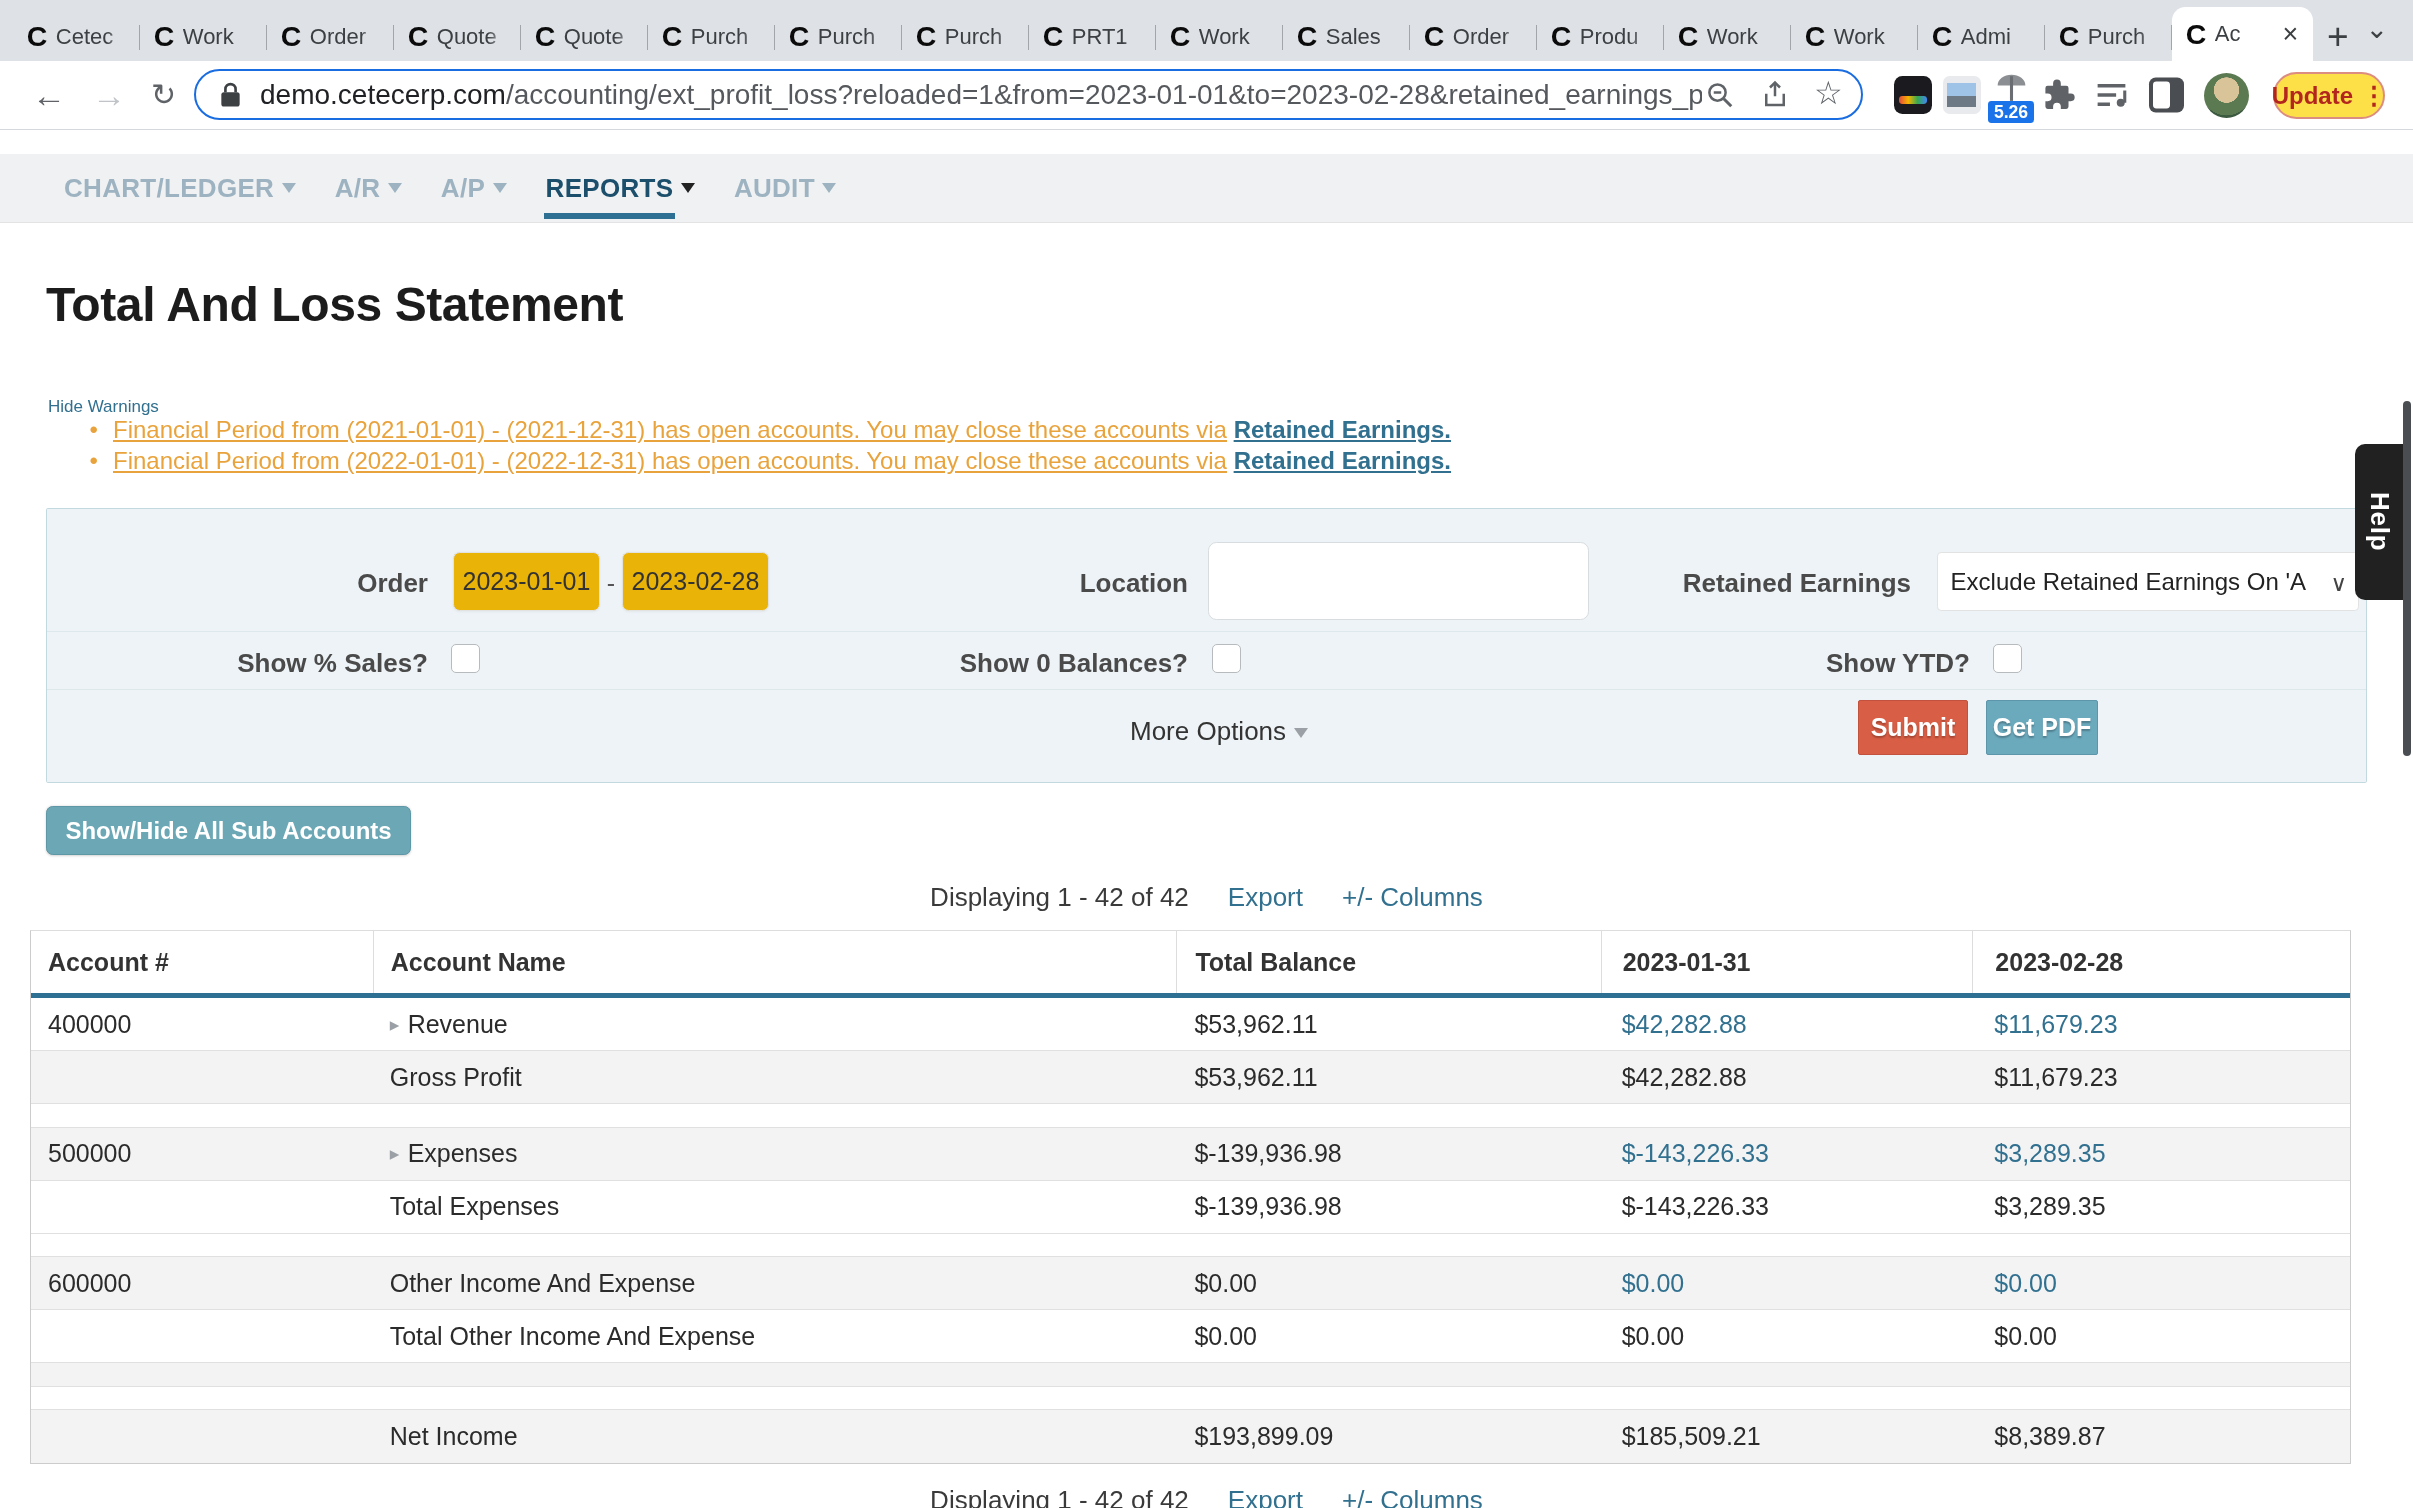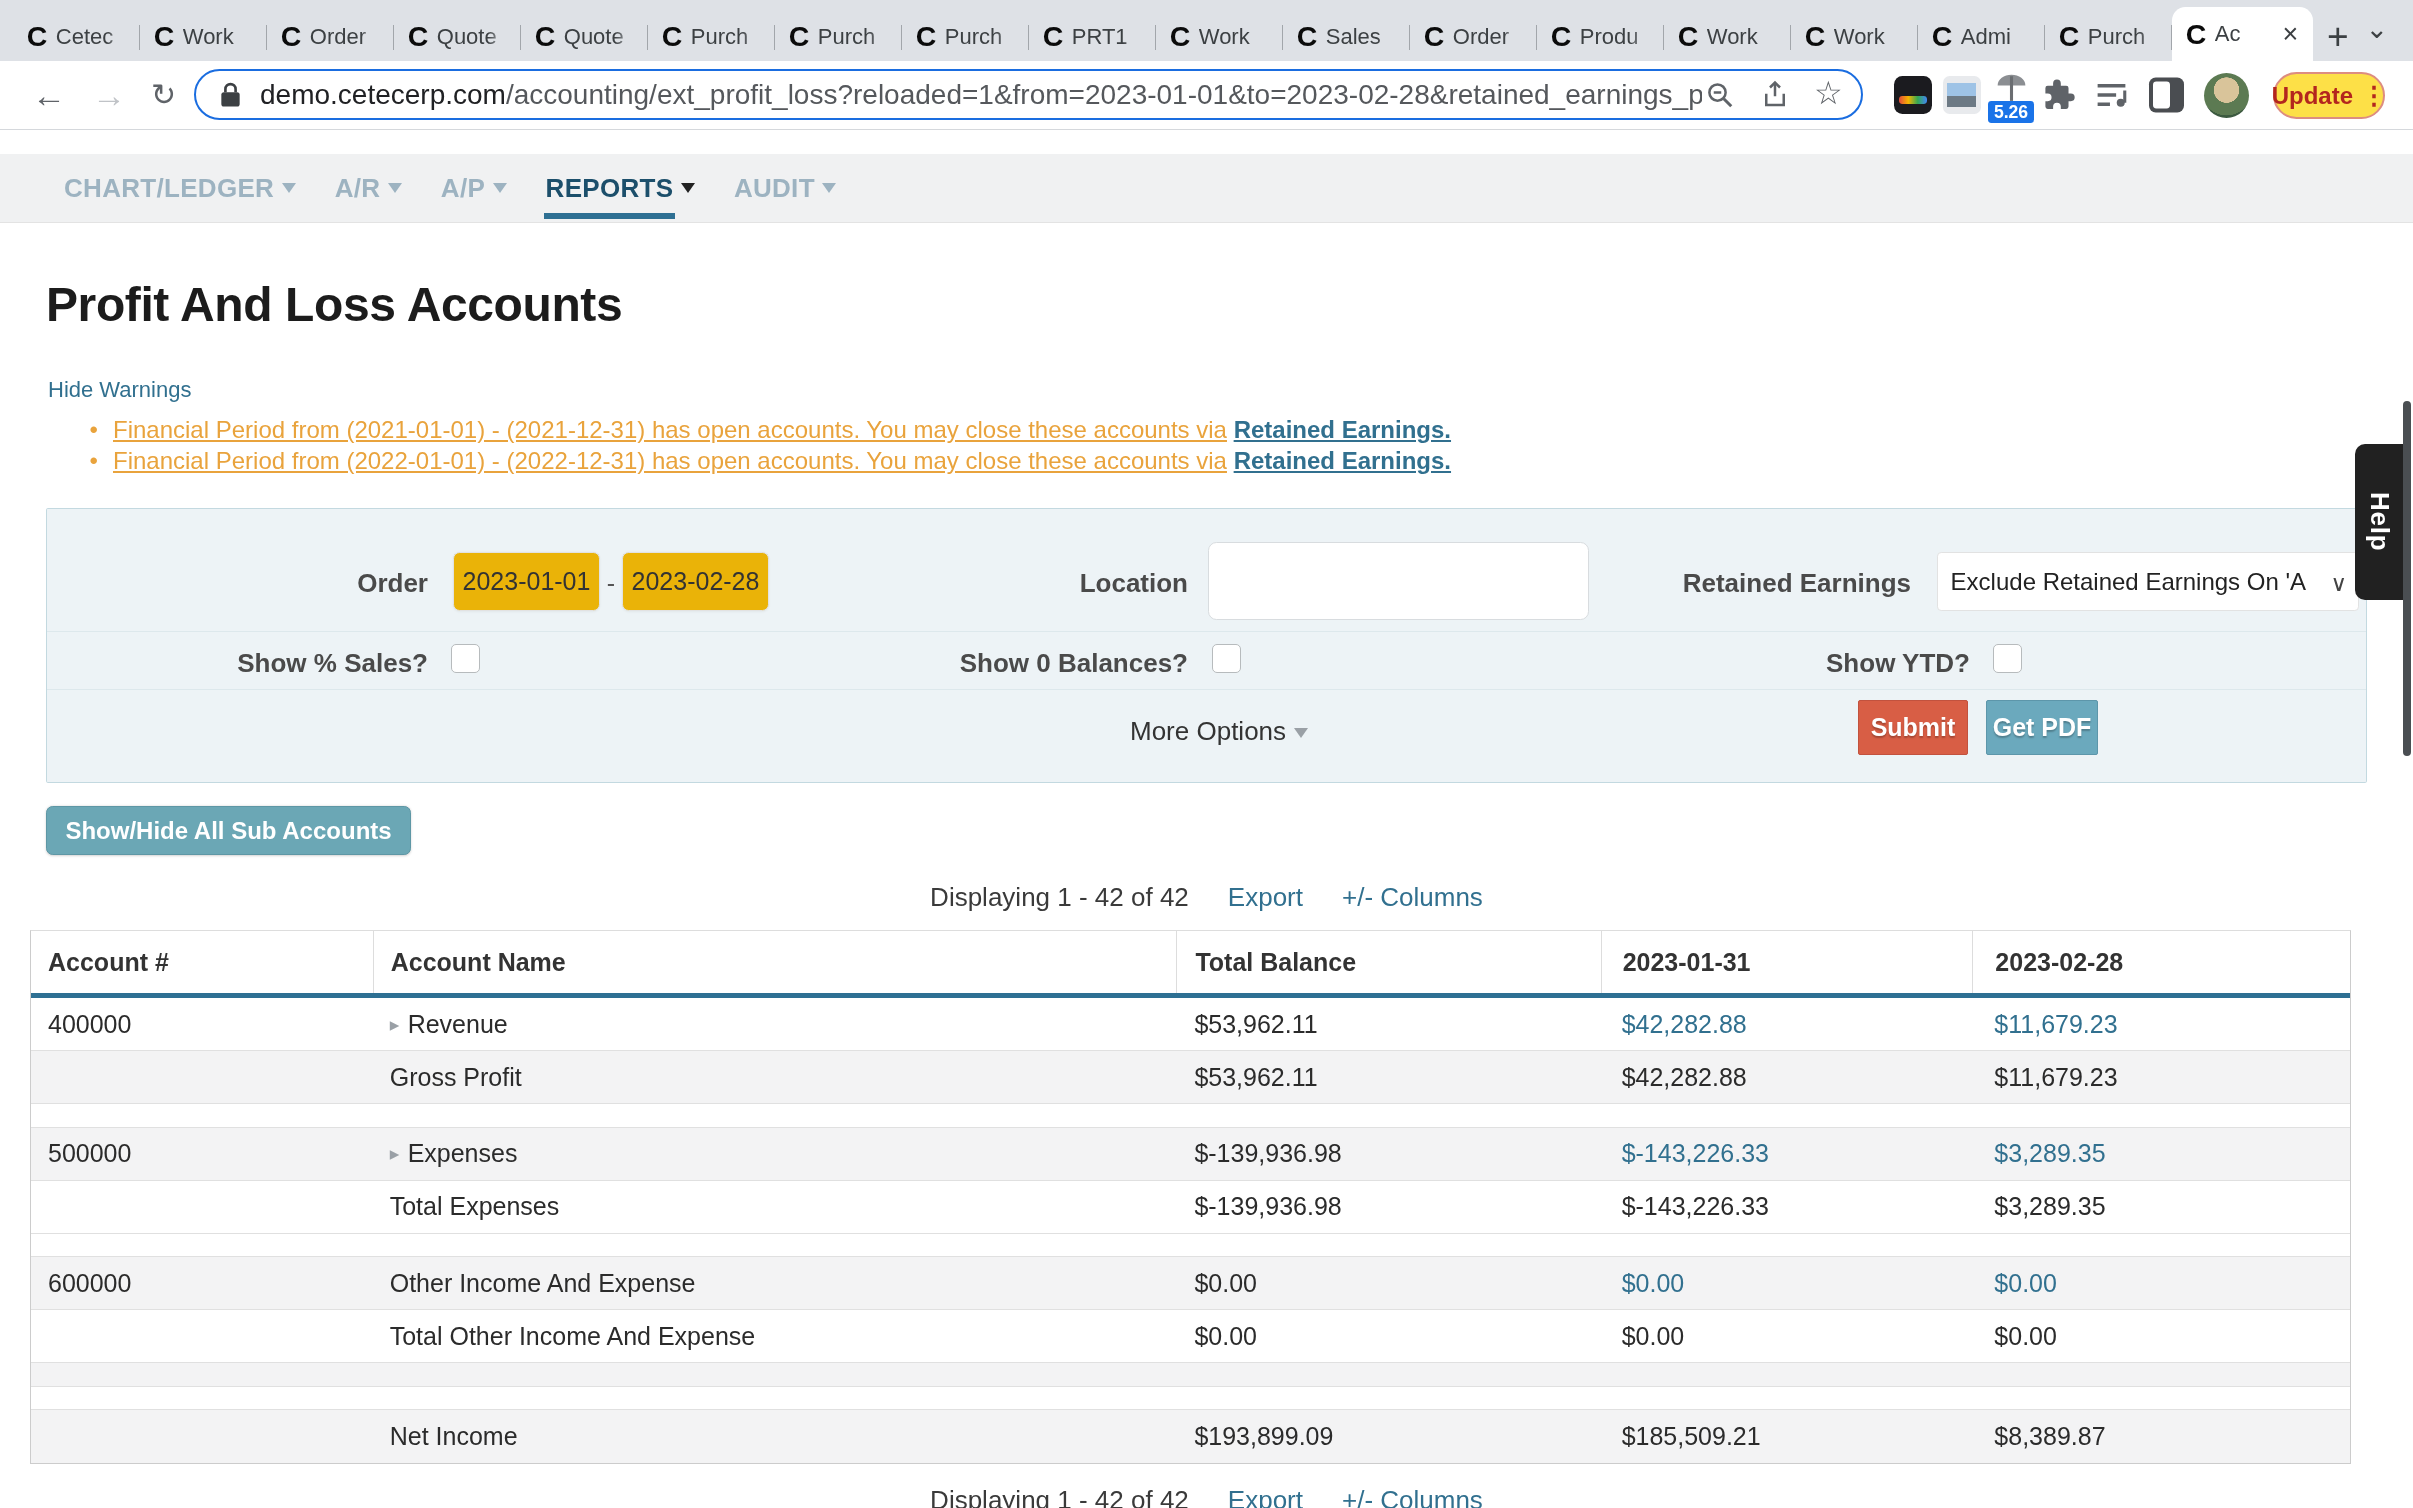--- a/index.html
+++ b/index.html
@@ -58,21 +58,21 @@
            display:flex;align-items:center;padding-left:64px;gap:39px}
   .nitem{font-size:26px;font-weight:bold;color:var(--navinactive);display:flex;align-items:center;gap:7.5px;letter-spacing:0.3px}
   .nitem .ncaret{width:0;height:0;border-left:7.5px solid transparent;border-right:7.5px solid transparent;border-top:10px solid var(--navinactive)}
   .nitem.active{color:var(--navactive)}
   .nitem.active .ncaret{border-top-color:#222}
   .nitem .nl{position:relative}
   .nitem.active .nl::after{content:"";position:absolute;left:-1.7px;right:-1.7px;bottom:-15px;height:5.9px;background:var(--headerbar)}
 
   
   .ptitle{position:absolute;left:46px;top:277px;font-size:48px;font-weight:bold;color:#1c1c1c;letter-spacing:-0.4px}
-  .hidew{position:absolute;left:48px;top:377px;font-size:22px;color:var(--link)}
+  .hidew{position:absolute;left:48px;top:397px;font-size:17px;color:var(--link)}
   .warns{position:absolute;left:113px;top:414px;font-size:24px;line-height:31px}
   .warn{position:relative;color:var(--warning);white-space:nowrap}
   .warn .bull{position:absolute;left:-23.5px;color:var(--warning);text-decoration:none}
   .warn .wtxt{text-decoration:underline}
   .warn .rlink{color:var(--link);text-decoration:underline;font-weight:bold}
 
   
   .panel{position:absolute;left:46px;top:508px;width:2321px;height:275px;background:#edf3f6;border:0.8px solid #c3d9e0;border-radius:1.7px}
   .psep{position:absolute;left:0;right:0;height:0.8px;background:#dde8ec}
   .psep.s1{top:122px}.psep.s2{top:180px}
@@ -301,21 +301,21 @@
   <div class="nitem active">
       <span class="nl">REPORTS</span>
       <span class="ncaret"></span>
     </div>
   <div class="nitem">
       <span class="nl">AUDIT</span>
       <span class="ncaret"></span>
     </div>
 </div>
 
-<h1 class="ptitle">Profit And Loss Accounts</h1>
+<h1 class="ptitle">Total And Loss Statement</h1>
 <a class="hidew">Hide Warnings</a>
 
 <div class="warns">
   <div class="warn">
     <span class="bull">•</span><span class="wtxt">Financial Period from (2021-01-01) - (2021-12-31) has open accounts. You may close these accounts via</span> <span class="rlink">Retained Earnings.</span>
   </div>
   <div class="warn">
     <span class="bull">•</span><span class="wtxt">Financial Period from (2022-01-01) - (2022-12-31) has open accounts. You may close these accounts via</span> <span class="rlink">Retained Earnings.</span>
   </div>
 </div>

